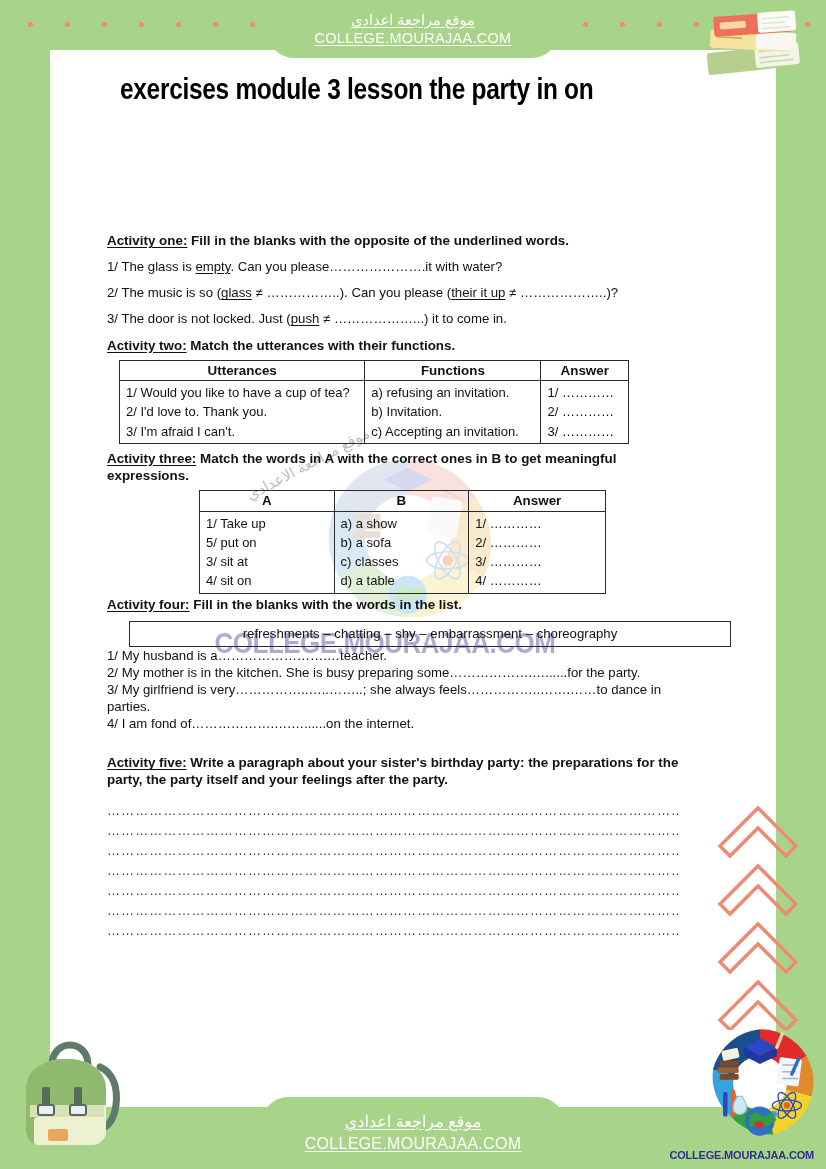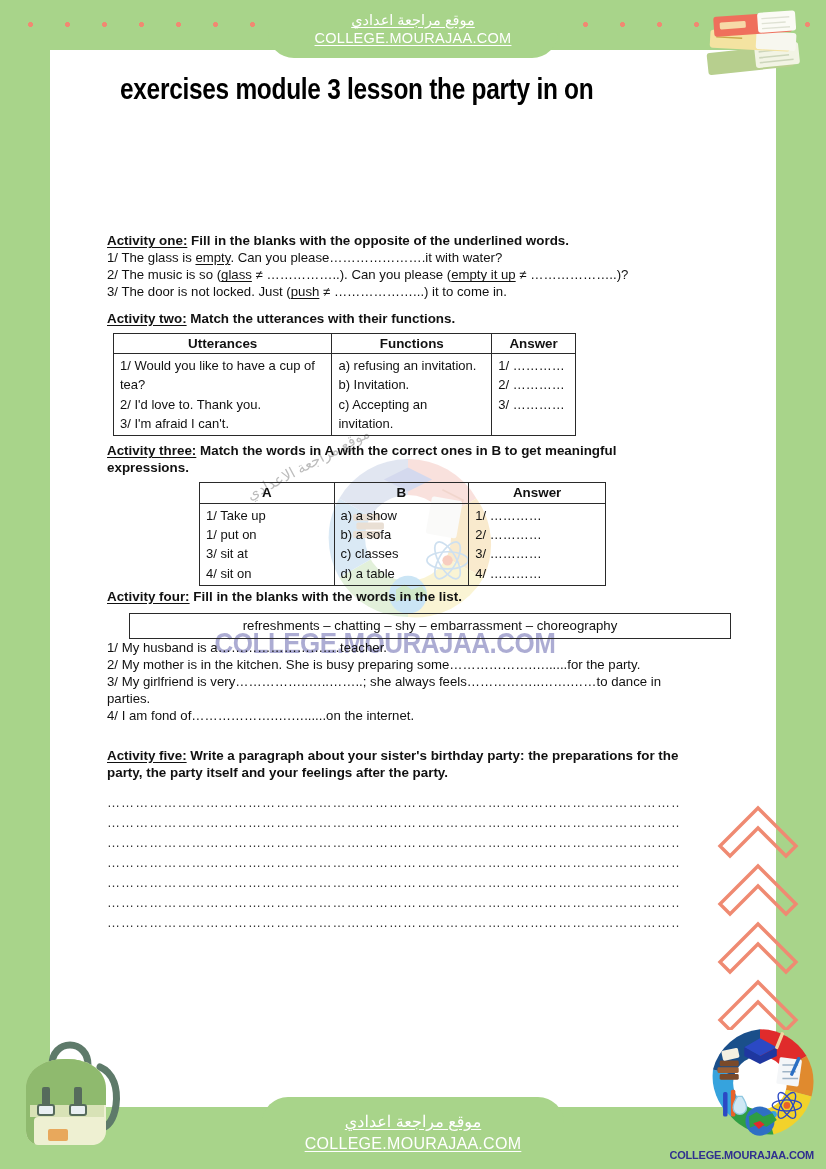--- a/index.html
+++ b/index.html
@@ -114,36 +114,36 @@
   }
 
   .sheet {
     position:absolute; left:107px; top:232px; width:574px; z-index:8;
     font-size:13.2px; color:#111; line-height:1.0;
   }
 
   .act-head { margin-top:0; font-weight:bold; font-size:13.4px; line-height:1.28; }
   .act-head .lbl { text-decoration:underline; text-underline-offset:2px; }
 
-  .q { font-size:13.2px; line-height:1.3; }
+  .q { margin-top:9px; font-size:13.2px; line-height:1.3; }
   .q.tight { margin-top:0; }
   .u { text-decoration:underline; text-underline-offset:2px; }
 
   
   table.wk {
     border-collapse:collapse; margin-top:6px; background:transparent;
     font-size:13px;
   }
   table.wk th, table.wk td {
     border:1px solid #2a2a2a; padding:2px 6px; vertical-align:top;
     background:transparent;
   }
   table.wk th { text-align:center; font-weight:bold; font-size:13.4px; padding:3px 6px; }
   table.wk td.cell { line-height:1.48; }
-  .t2 { width:463px; margin-left:6px; }
+  .t2 { width:510px; margin-left:12px; }
   .t2 col.c1 { width:278px; } .t2 col.c2 { width:196px; } .t2 col.c3 { width:92px; }
   .t3 { width:407px; margin-left:92px; }
   .t3 col.c1 { width:135px; } .t3 col.c2 { width:135px; } .t3 col.c3 { width:137px; }
 
   .wordbox {
     border:1px solid #2a2a2a; margin:8px 0 0 22px; width:602px;
     text-align:center; font-size:13.2px; padding:4px 6px; line-height:1.2;
   }
 
   .answer-lines { margin-top:12px; }
@@ -223,21 +223,21 @@
 <div class="sheet">
 
   <div class="act-head">
     <span class="lbl">Activity one:</span>
     <span>Fill in the blanks with the opposite of the underlined words.</span>
   </div>
   <div class="q">
     <span>1/ The glass is </span><span class="u">empty</span><span>. Can you please………………….it with water?</span>
   </div>
   <div class="q">
-    <span>2/ The music is so (</span><span class="u">glass</span><span> ≠ ……………..). Can you please (</span><span class="u">empty it up</span><span> ≠ ………………..)?</span>
+    <span>2/ The music is so (</span><span class="u">glass</span><span> ≠ ……………..). Can you please (</span><span class="u">their it up</span><span> ≠ ………………..)?</span>
   </div>
   <div class="q">
     <span>3/ The door is not locked. Just (</span><span class="u">push</span><span> ≠ ………………...) it to come in.</span>
   </div>
 
   <div class="act-head" style="margin-top:9px;">
     <span class="lbl">Activity two:</span>
     <span>Match the utterances with their functions.</span>
   </div>
   <table class="wk t2">
@@ -288,21 +288,21 @@
       <tr>
         <th>A</th>
         <th>B</th>
         <th>Answer</th>
       </tr>
     </thead>
     <tbody>
       <tr>
         <td class="cell">
           <div>1/ Take up</div>
-          <div>1/ put on</div>
+          <div>5/ put on</div>
           <div>3/ sit at</div>
           <div>4/ sit on</div>
         </td>
         <td class="cell">
           <div>a) a show</div>
           <div>b) a sofa</div>
           <div>c) classes</div>
           <div>d) a table</div>
         </td>
         <td class="cell">

